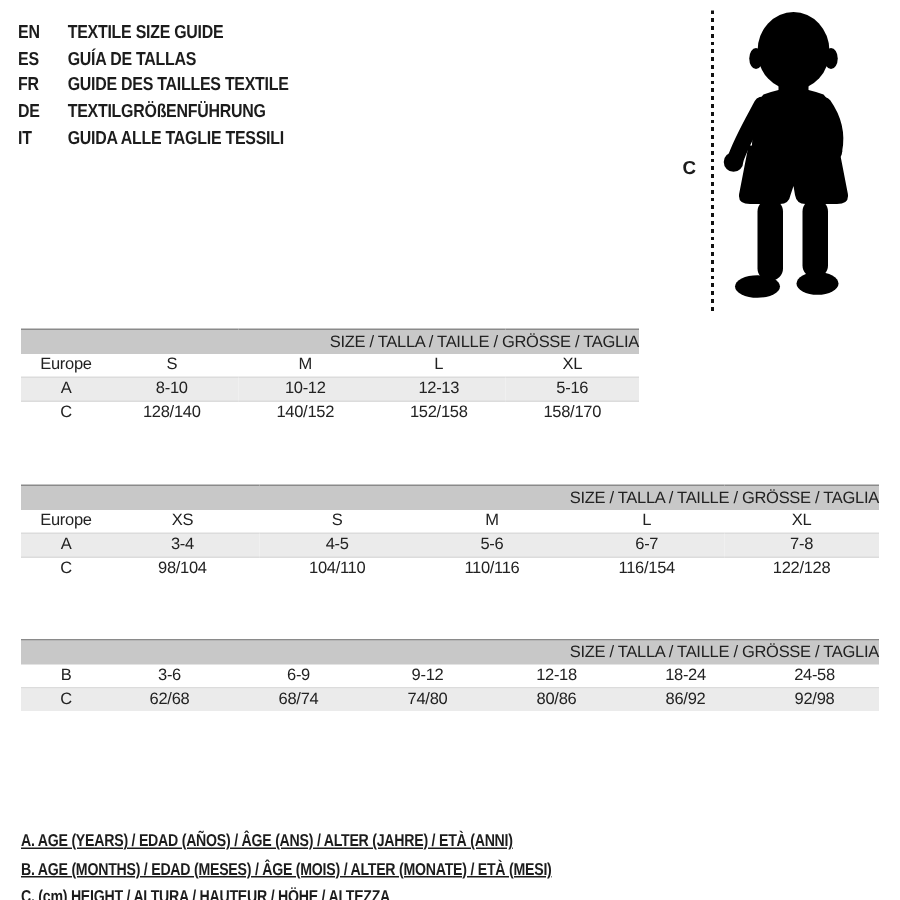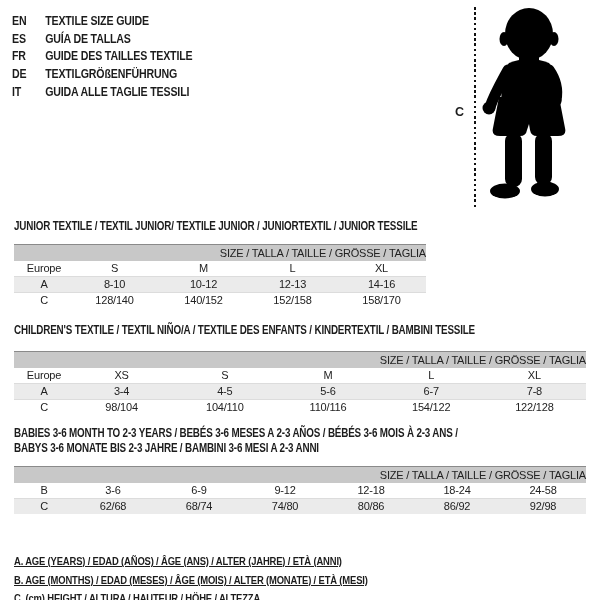--- a/index.html
+++ b/index.html
@@ -108,23 +108,20 @@
     <circle cx="78" cy="94" r="6.5"></circle>
     <path d="M22 90 L82 90 L88 121 Q90 129 81 129 L60 129 Q54 129 53 123 L52 117 L50 123 Q49 129 43 129 L23 129 Q14 129 16 121 Z"></path>
     <rect x="28" y="126" width="17" height="54" rx="8"></rect>
     <rect x="58" y="126" width="17" height="52" rx="8"></rect>
     <ellipse cx="28" cy="184" rx="15" ry="7.5"></ellipse>
     <ellipse cx="68" cy="182" rx="14" ry="7.5"></ellipse>
   </g>
 </svg>
 
 <section class="size-section" id="section-junior">
-    <div class="table-title">
-      <div class="title-line">JUNIOR TEXTILE / TEXTIL JUNIOR/ TEXTILE JUNIOR / JUNIORTEXTIL / JUNIOR TESSILE</div>
-    </div>
     <table class="size-table">
       <colgroup>
         <col class="label-col">
         <col>
         <col>
         <col>
         <col>
       </colgroup>
       <thead>
         <tr>
@@ -137,36 +134,33 @@
           <td>S</td>
           <td>M</td>
           <td>L</td>
           <td>XL</td>
         </tr>
         <tr>
           <td class="row-label">A</td>
           <td>8-10</td>
           <td>10-12</td>
           <td>12-13</td>
-          <td>14-16</td>
+          <td>5-16</td>
         </tr>
         <tr>
           <td class="row-label">C</td>
           <td>128/140</td>
           <td>140/152</td>
           <td>152/158</td>
           <td>158/170</td>
         </tr>
       </tbody>
     </table>
   </section>
 <section class="size-section" id="section-children">
-    <div class="table-title">
-      <div class="title-line">CHILDREN'S TEXTILE / TEXTIL NIÑO/A / TEXTILE DES ENFANTS / KINDERTEXTIL / BAMBINI TESSILE</div>
-    </div>
     <table class="size-table">
       <colgroup>
         <col class="label-col">
         <col>
         <col>
         <col>
         <col>
         <col>
       </colgroup>
       <thead>
@@ -189,31 +183,27 @@
           <td>4-5</td>
           <td>5-6</td>
           <td>6-7</td>
           <td>7-8</td>
         </tr>
         <tr>
           <td class="row-label">C</td>
           <td>98/104</td>
           <td>104/110</td>
           <td>110/116</td>
-          <td>154/122</td>
+          <td>116/154</td>
           <td>122/128</td>
         </tr>
       </tbody>
     </table>
   </section>
 <section class="size-section" id="section-babies">
-    <div class="table-title">
-      <div class="title-line">BABIES 3-6 MONTH TO 2-3 YEARS / BEBÉS 3-6 MESES A 2-3 AÑOS / BÉBÉS 3-6 MOIS À 2-3 ANS /</div>
-      <div class="title-line">BABYS 3-6 MONATE BIS 2-3 JAHRE / BAMBINI 3-6 MESI A 2-3 ANNI</div>
-    </div>
     <table class="size-table">
       <colgroup>
         <col class="label-col">
         <col>
         <col>
         <col>
         <col>
         <col>
         <col>
       </colgroup>

